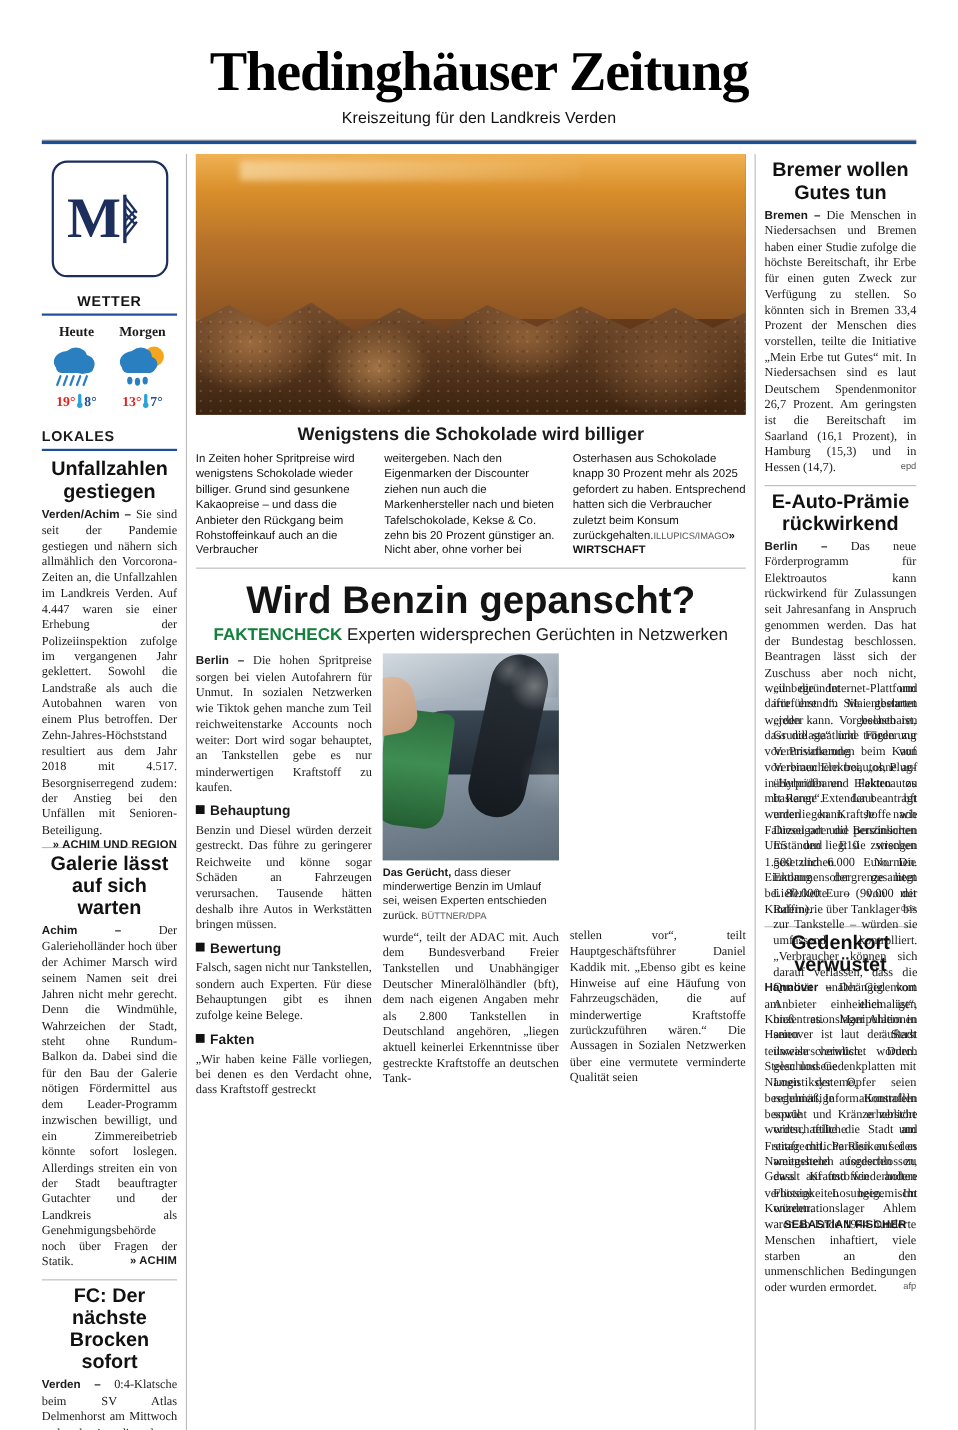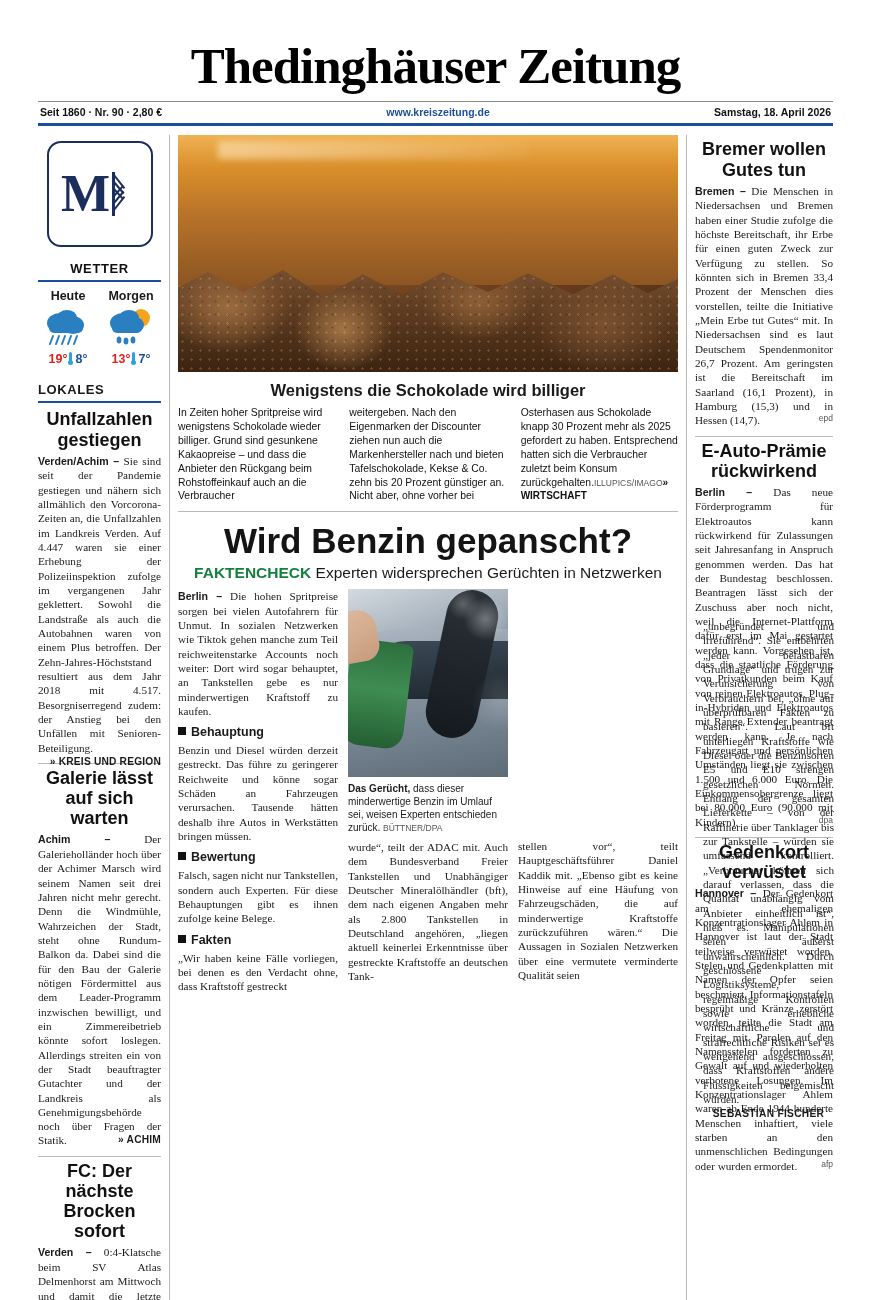--- a/index.html
+++ b/index.html
@@ -70,21 +70,21 @@
     transform-origin: left center;
   }
 
   
   .sec-head {
     text-align:center; font-weight:700; font-size:13px;
     letter-spacing:0.6px; margin-top:14px; color:#111;
   }
   .sec-rule { border-top:2px solid #1b4f9c; margin-top:4px; }
   .weather {
-    display:flex; justify-content:space-between; margin-top:7px;
+    display:flex; justify-content:center; margin-top:7px;font-family:Liberation Serif, serif;
   }
   .wcell { text-align:center; width:60px; }
   .wlabel { font-weight:700; font-size:12.5px; margin-bottom:2px; }
   .wicon { height: 46px; position:relative; }
   .wtemps { font-size:12.5px; font-weight:700; margin-top:1px; }
   .thi { color:#e2211c; }
   .tlo { color:#1b4f9c; }
   .thermo { display:inline-block; width:6px; height:13px; position:relative; vertical-align:-2px; margin:0 1px;}
   .thermo i { position:absolute; left:1px; top:0; width:3px; height:9px; background:#2aa3d8; border-radius:2px 2px 0 0;}
   .thermo b { position:absolute; left:0; bottom:0; width:5px; height:5px; background:#2aa3d8; border-radius:50%;}
@@ -215,26 +215,22 @@
   .cap-small b { font-weight:700;text-align:center; }
   .author { font-weight:700; font-size:10.2px; text-align:center; letter-spacing:.3px; margin-top:2px;}
 </style>
 </head>
 <body>
 
 <div class="page">
 
   <div class="masthead">
     <div class="masthead-title">Thedinghäuser Zeitung</div>
+    <div class="masthead-sub">Kreiszeitung für den Landkreis Verden</div>
     <div class="masthead-rule"></div>
-    <div class="masthead-bar">
-      <span>Seit 1860 · Nr. 90 · 2,80 €</span>
-      <span class="web">www.kreiszeitung.de</span>
-      <span>Samstag, 18. April 2026</span>
-    </div>
     <div class="masthead-bluerule"></div>
   </div>
 
   <div class="grid">
 
     <div class="col-left">
 
       <div class="logo-box">
         <span class="logo-m">M</span>
         <span class="logo-k">
@@ -300,21 +296,21 @@
         </div>
       </div>
 
       <div class="kicker">LOKALES</div>
       <div class="kicker-rule"></div>
 
       <h2 class="hl">Unfallzahlen gestiegen</h2>
       <div class="body-serif">
         <span class="lead">Verden/Achim –</span><span> Sie sind seit der Pandemie gestiegen und nähern sich allmählich den Vorcorona-Zeiten an, die Unfallzahlen im Landkreis Verden. Auf 4.447 waren sie einer Erhebung der Polizeiinspektion zufolge im vergangenen Jahr geklettert. Sowohl die Landstraße als auch die Autobahnen waren von einem Plus betroffen. Der Zehn-Jahres-Höchststand resultiert aus dem Jahr 2018 mit 4.517. Besorgniserregend zudem: der Anstieg bei den Unfällen mit Senioren-Beteiligung.</span>
         <div>
-            <span class="ref">» KREIS UND REGION</span>
+            <span class="ref">» ACHIM UND REGION</span>
           </div>
       </div>
 
       <div class="sep-rule"></div>
 
       <h2 class="hl">Galerie lässt auf sich warten</h2>
       <div class="body-serif">
         <span class="lead">Achim –</span><span> Der Galerieholländer hoch über der Achimer Marsch wird seinem Namen seit drei Jahren nicht mehr gerecht. Denn die Windmühle, Wahrzeichen der Stadt, steht ohne Rundum-Balkon da. Dabei sind die für den Bau der Galerie nötigen Fördermittel aus dem Leader-Programm inzwischen bewilligt, und ein Zimmereibetrieb könnte sofort loslegen. Allerdings streiten ein von der Stadt beauftragter Gutachter und der Landkreis als Genehmigungsbehörde noch über Fragen der Statik.</span><span class="ref">» ACHIM</span>
       </div>
 

